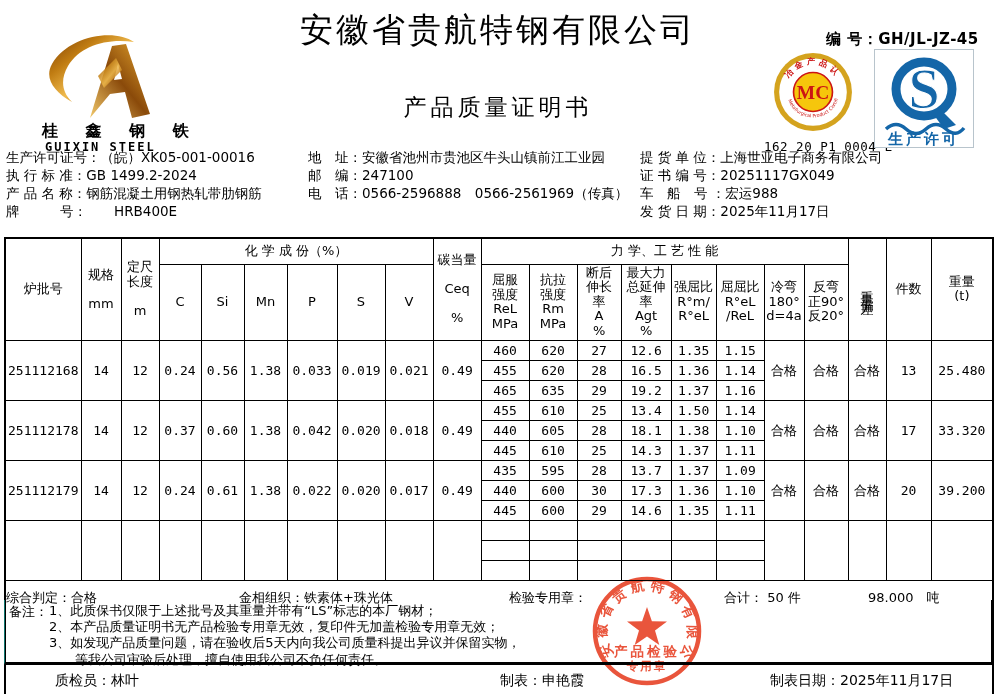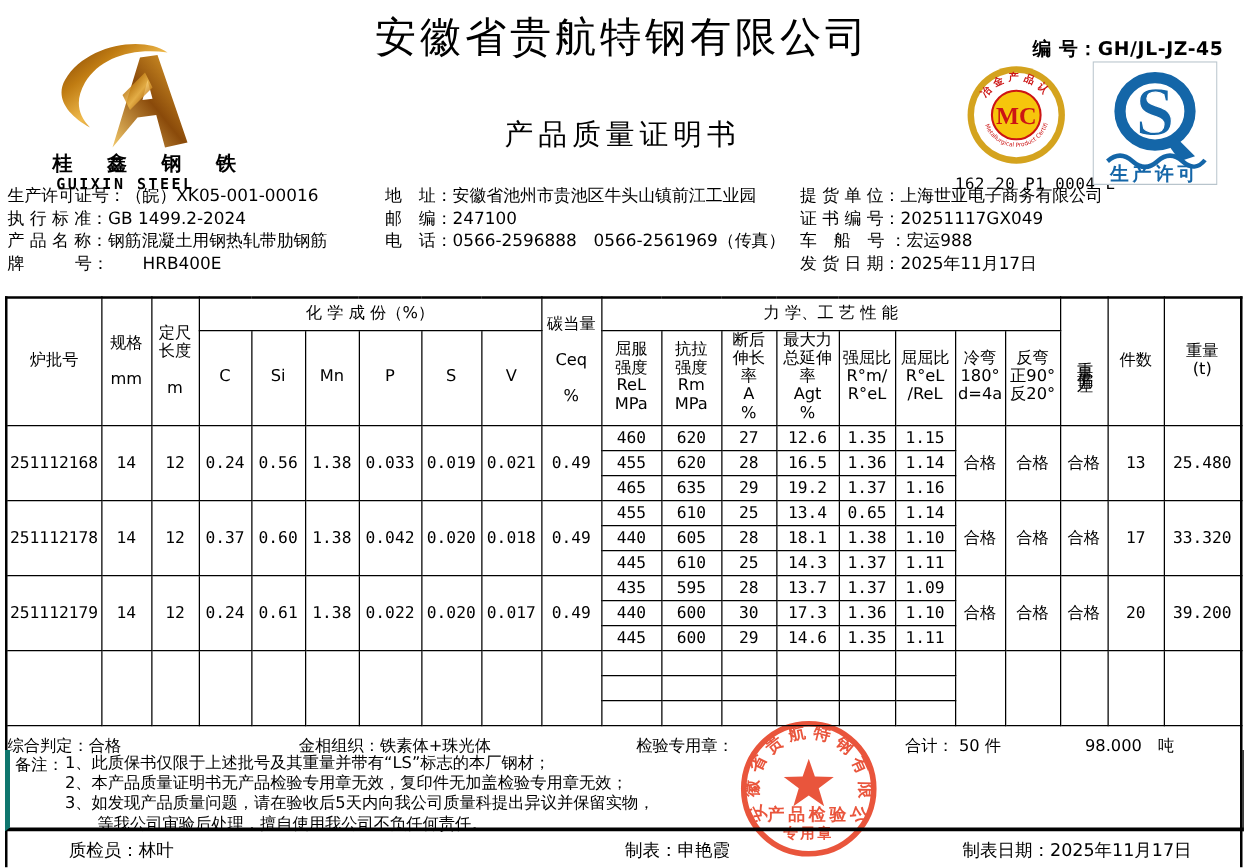--- a/index.html
+++ b/index.html
@@ -26,21 +26,21 @@
           font-family:"DejaVu Sans Mono","DejaVu Sans",monospace;}
   tr.hA{height:26px;} tr.hB{height:76px;}
   .vert{writing-mode:vertical-lr;text-orientation:upright;letter-spacing:4px;line-height:1;display:inline-block;}
   .summary-cell{height:30px;position:relative;font-size:14px;
           font-family:"DejaVu Sans","Liberation Sans",sans-serif !important;}
   .summary-cell span{position:absolute;top:7px;white-space:pre;}
   #sum-judge{left:0;text-align:right;} #sum-structure{left:233px;} #sum-seal{left:503px;}
   #sum-total{left:718px;} #sum-weight{left:862px;}
 
   .notes{position:absolute;left:4px;top:600px;width:986px;height:62px;
-         border-left:4px solid #0f766e;border-right:1px solid #000;border-bottom:3px solid #000;font-size:13px;}
+         border-left:1px solid #0f766e;border-right:1px solid #000;border-bottom:3px solid #000;font-size:13px;}
   .notes-label{position:absolute;left:4px;top:3px;}
   .notes-lines{position:absolute;left:44px;top:3px;line-height:16.2px;white-space:pre-line;}
   .footer{position:absolute;top:672px;left:0;width:980px;height:22px;font-size:14px;}
   .footer span{position:absolute;top:0;white-space:pre;}
   #ft-inspector{left:55px;} #ft-tab{left:500px;} #ft-date{left:770px;}
   .stamp{position:absolute;left:586px;top:574px;mix-blend-mode:multiply;opacity:.92;}
   .sq-box{position:absolute;left:874px;top:49px;}
 </style>
 </head>
 <body>
@@ -245,21 +245,21 @@
           <td rowspan="3">0.60</td>
           <td rowspan="3">1.38</td>
           <td rowspan="3">0.042</td>
           <td rowspan="3">0.020</td>
           <td rowspan="3">0.018</td>
           <td rowspan="3">0.49</td>
           <td>455</td>
           <td>610</td>
           <td>25</td>
           <td>13.4</td>
-          <td>0.65</td>
+          <td>1.50</td>
           <td>1.14</td>
           <td rowspan="3">合格</td>
           <td rowspan="3">合格</td>
           <td rowspan="3">合格</td>
           <td rowspan="3">17</td>
           <td rowspan="3">33.320</td>
         </tr>
         <tr>
           <td>440</td>
           <td>605</td>

